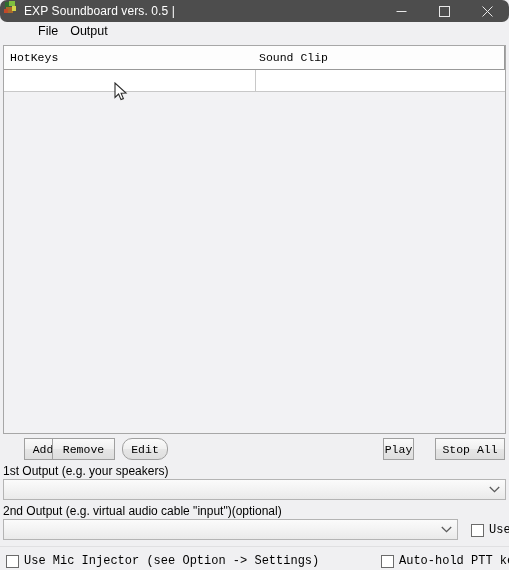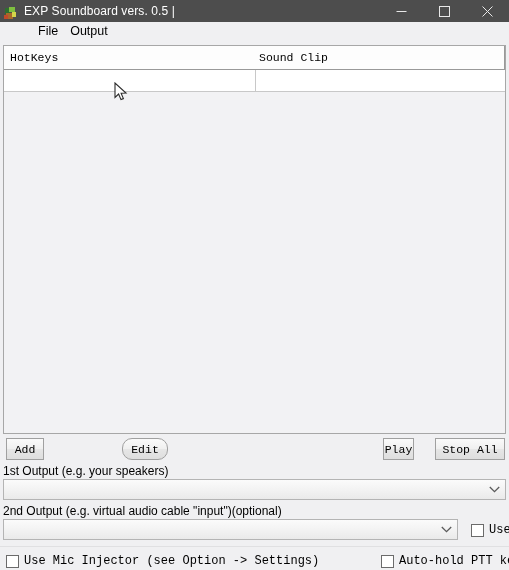--- a/index.html
+++ b/index.html
@@ -24,21 +24,22 @@
   }
 
   
   .titlebar {
     position: absolute;
     left: 0; top: 0;
     width: 509px;
     height: 22px;
     background: #4d4d4d;
     display: flex;
-    align-items: flex-end;
+    align-items: flex-start;
+    border-radius: 7px;
   }
   .tb-icon {
     width: 16px;
     height: 16px;
     margin-left: 3px;
     margin-right: 5px;
     position: relative;
     flex: 0 0 auto;
   }
   .tb-icon .p1 { position:absolute; left:2px; top:2px; width:5px; height:6px; background:#2f6d2f; }
@@ -154,21 +155,21 @@
     box-sizing: border-box;
     font-family: "Liberation Mono", monospace;
     font-size: 11.5px;
     color: #000;
     display: flex;
     align-items: center;
     justify-content: center;
     white-space: nowrap;
   }
 
-  #btn-add      { left: 6px;   top: 438px; width: 38px; }
+  #btn-add      { left: 24px;   top: 438px; width: 38px; }
   #btn-remove   { left: 52px;  top: 438px; width: 63px; }
   #btn-edit     { left: 122px; top: 438px; width: 46px; border-radius: 10px; }
   #btn-play     { left: 383px; top: 438px; width: 31px; }
   #btn-stopall  { left: 435px; top: 438px; width: 70px; }
 
   
   .out-label {
     position: absolute;
     font-family: Liberation Sans, sans-serif;
     font-size: 12px;
@@ -290,20 +291,21 @@
       <div class="tbl-cell c2"></div>
     </div>
     <div class="tbl-body"></div>
   </div>
 
   <svg class="cursor" viewBox="0 0 14 20">
     <path d="M1,1 L1,15.5 L4.6,12 L7,17.6 L9.4,16.6 L7.1,11.2 L12,11 Z" fill="#ffffff" stroke="#2b2b2b" stroke-width="1.1" stroke-linejoin="miter"></path>
   </svg>
 
   <div class="btn" id="btn-add">Add</div>
+  <div class="btn" id="btn-remove">Remove</div>
   <div class="btn" id="btn-edit">Edit</div>
   <div class="btn" id="btn-play">Play</div>
   <div class="btn" id="btn-stopall">Stop All</div>
 
   <div class="out-label" id="label-1st">1st Output (e.g. your speakers)</div>
   <div class="combo" id="combo-1st">
     <div class="value"></div>
     <div class="arrow">
       <svg width="11" height="7" viewBox="0 0 11 7">
         <path d="M0.8,1 L5.5,5.6 L10.2,1" fill="none" stroke="#5a5a5a" stroke-width="1.3"></path>

